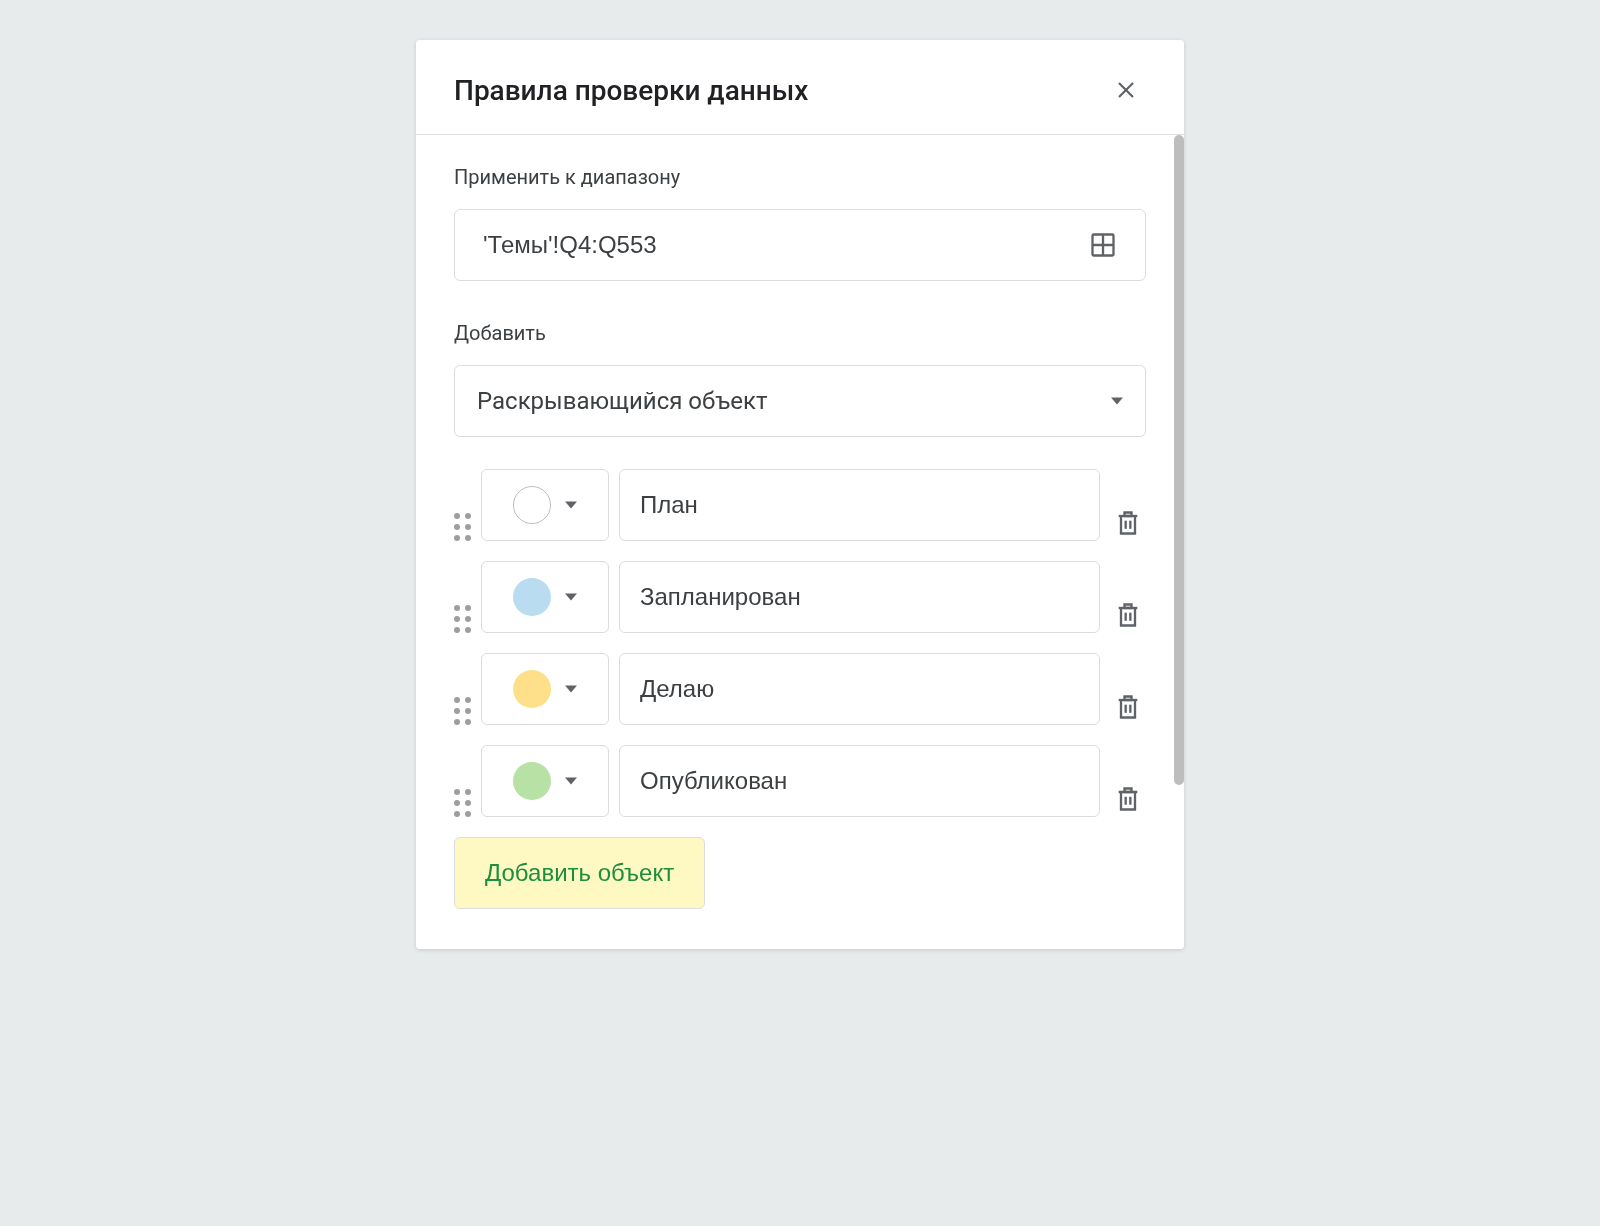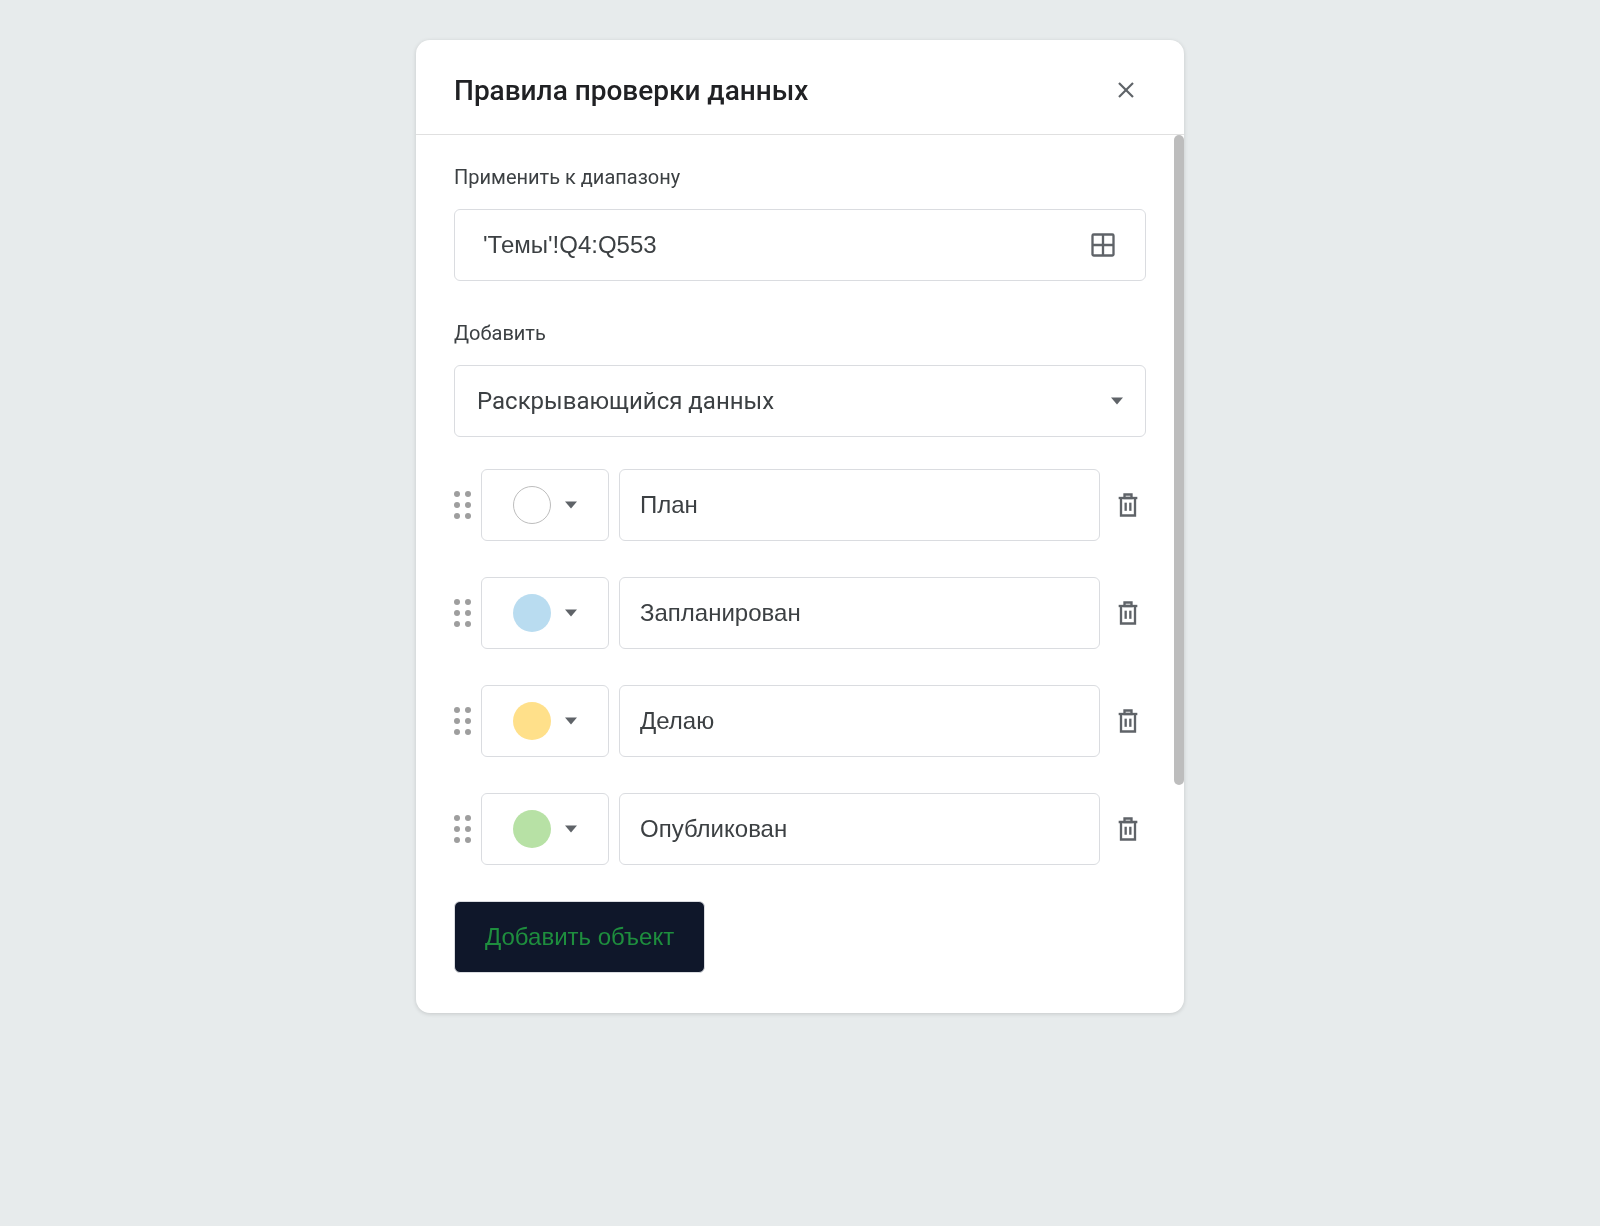--- a/index.html
+++ b/index.html
@@ -13,21 +13,21 @@
       width: 1600px;
       height: 1226px;
       display: flex;
       align-items: flex-start;
       justify-content: center;
       padding-top: 40px;
     }
     .panel {
       background: #fff;
       width: 768px;
-      border-radius: 14px;
+      border-radius: 4px;
       box-shadow: 0 1px 4px rgba(0,0,0,0.15);
       overflow: hidden;
       position: relative;
     }
     .panel-header {
       display: flex;
       align-items: center;
       justify-content: space-between;
       padding: 30px 38px 24px 38px;
       border-bottom: 1px solid #e0e0e0;
@@ -123,23 +123,23 @@
     }
     .criteria-select-arrow {
       color: #5f6368;
     }
     .criteria-select-arrow svg {
       width: 12px;
       height: 12px;
     }
     .option-row {
       display: flex;
-      align-items: center;
+      align-items: flex-end;
       gap: 10px;
-      margin-bottom: 36px;
+      margin-bottom: 20px;
     }
     .drag-handle {
       display: grid;
       grid-template-columns: repeat(2, 6px);
       grid-template-rows: repeat(3, 6px);
       gap: 5px;
       cursor: grab;
     }
     .drag-handle .dot {
       width: 6px;
@@ -201,21 +201,21 @@
       border-radius: 6px;
       height: 72px;
       padding: 0 30px;
       display: inline-flex;
       align-items: center;
       justify-content: center;
       cursor: pointer;
       font-size: 24px;
       color: #1e8e3e;
       font-weight: 500;
-      background: #0f172a;
+      background: #fef9c3;
     }
   </style>
 </head>
 <body>
 
 <div class="panel">
   <div class="panel-header">
     <div class="panel-title">Правила проверки данных</div>
     <div class="close-btn">
       <svg viewBox="0 0 24 24" fill="none" stroke="currentColor" stroke-width="2.2">
@@ -237,21 +237,21 @@
         <svg viewBox="0 0 24 24" fill="none" stroke="currentColor" stroke-width="2">
           <rect x="3" y="3" width="18" height="18" rx="1"></rect>
           <line x1="3" y1="12" x2="21" y2="12"></line>
           <line x1="12" y1="3" x2="12" y2="21"></line>
         </svg>
       </div>
     </div>
 
     <div class="section-label">Добавить</div>
     <div class="criteria-select">
-      <div class="criteria-select-label">Раскрывающийся данных</div>
+      <div class="criteria-select-label">Раскрывающийся объект</div>
       <div class="criteria-select-arrow">
         <svg viewBox="0 0 10 6" fill="currentColor">
           <path d="M0 0 L10 0 L5 6 Z"></path>
         </svg>
       </div>
     </div>
 
     <div id="options-container">
         <div class="option-row">
           <div class="drag-handle">

